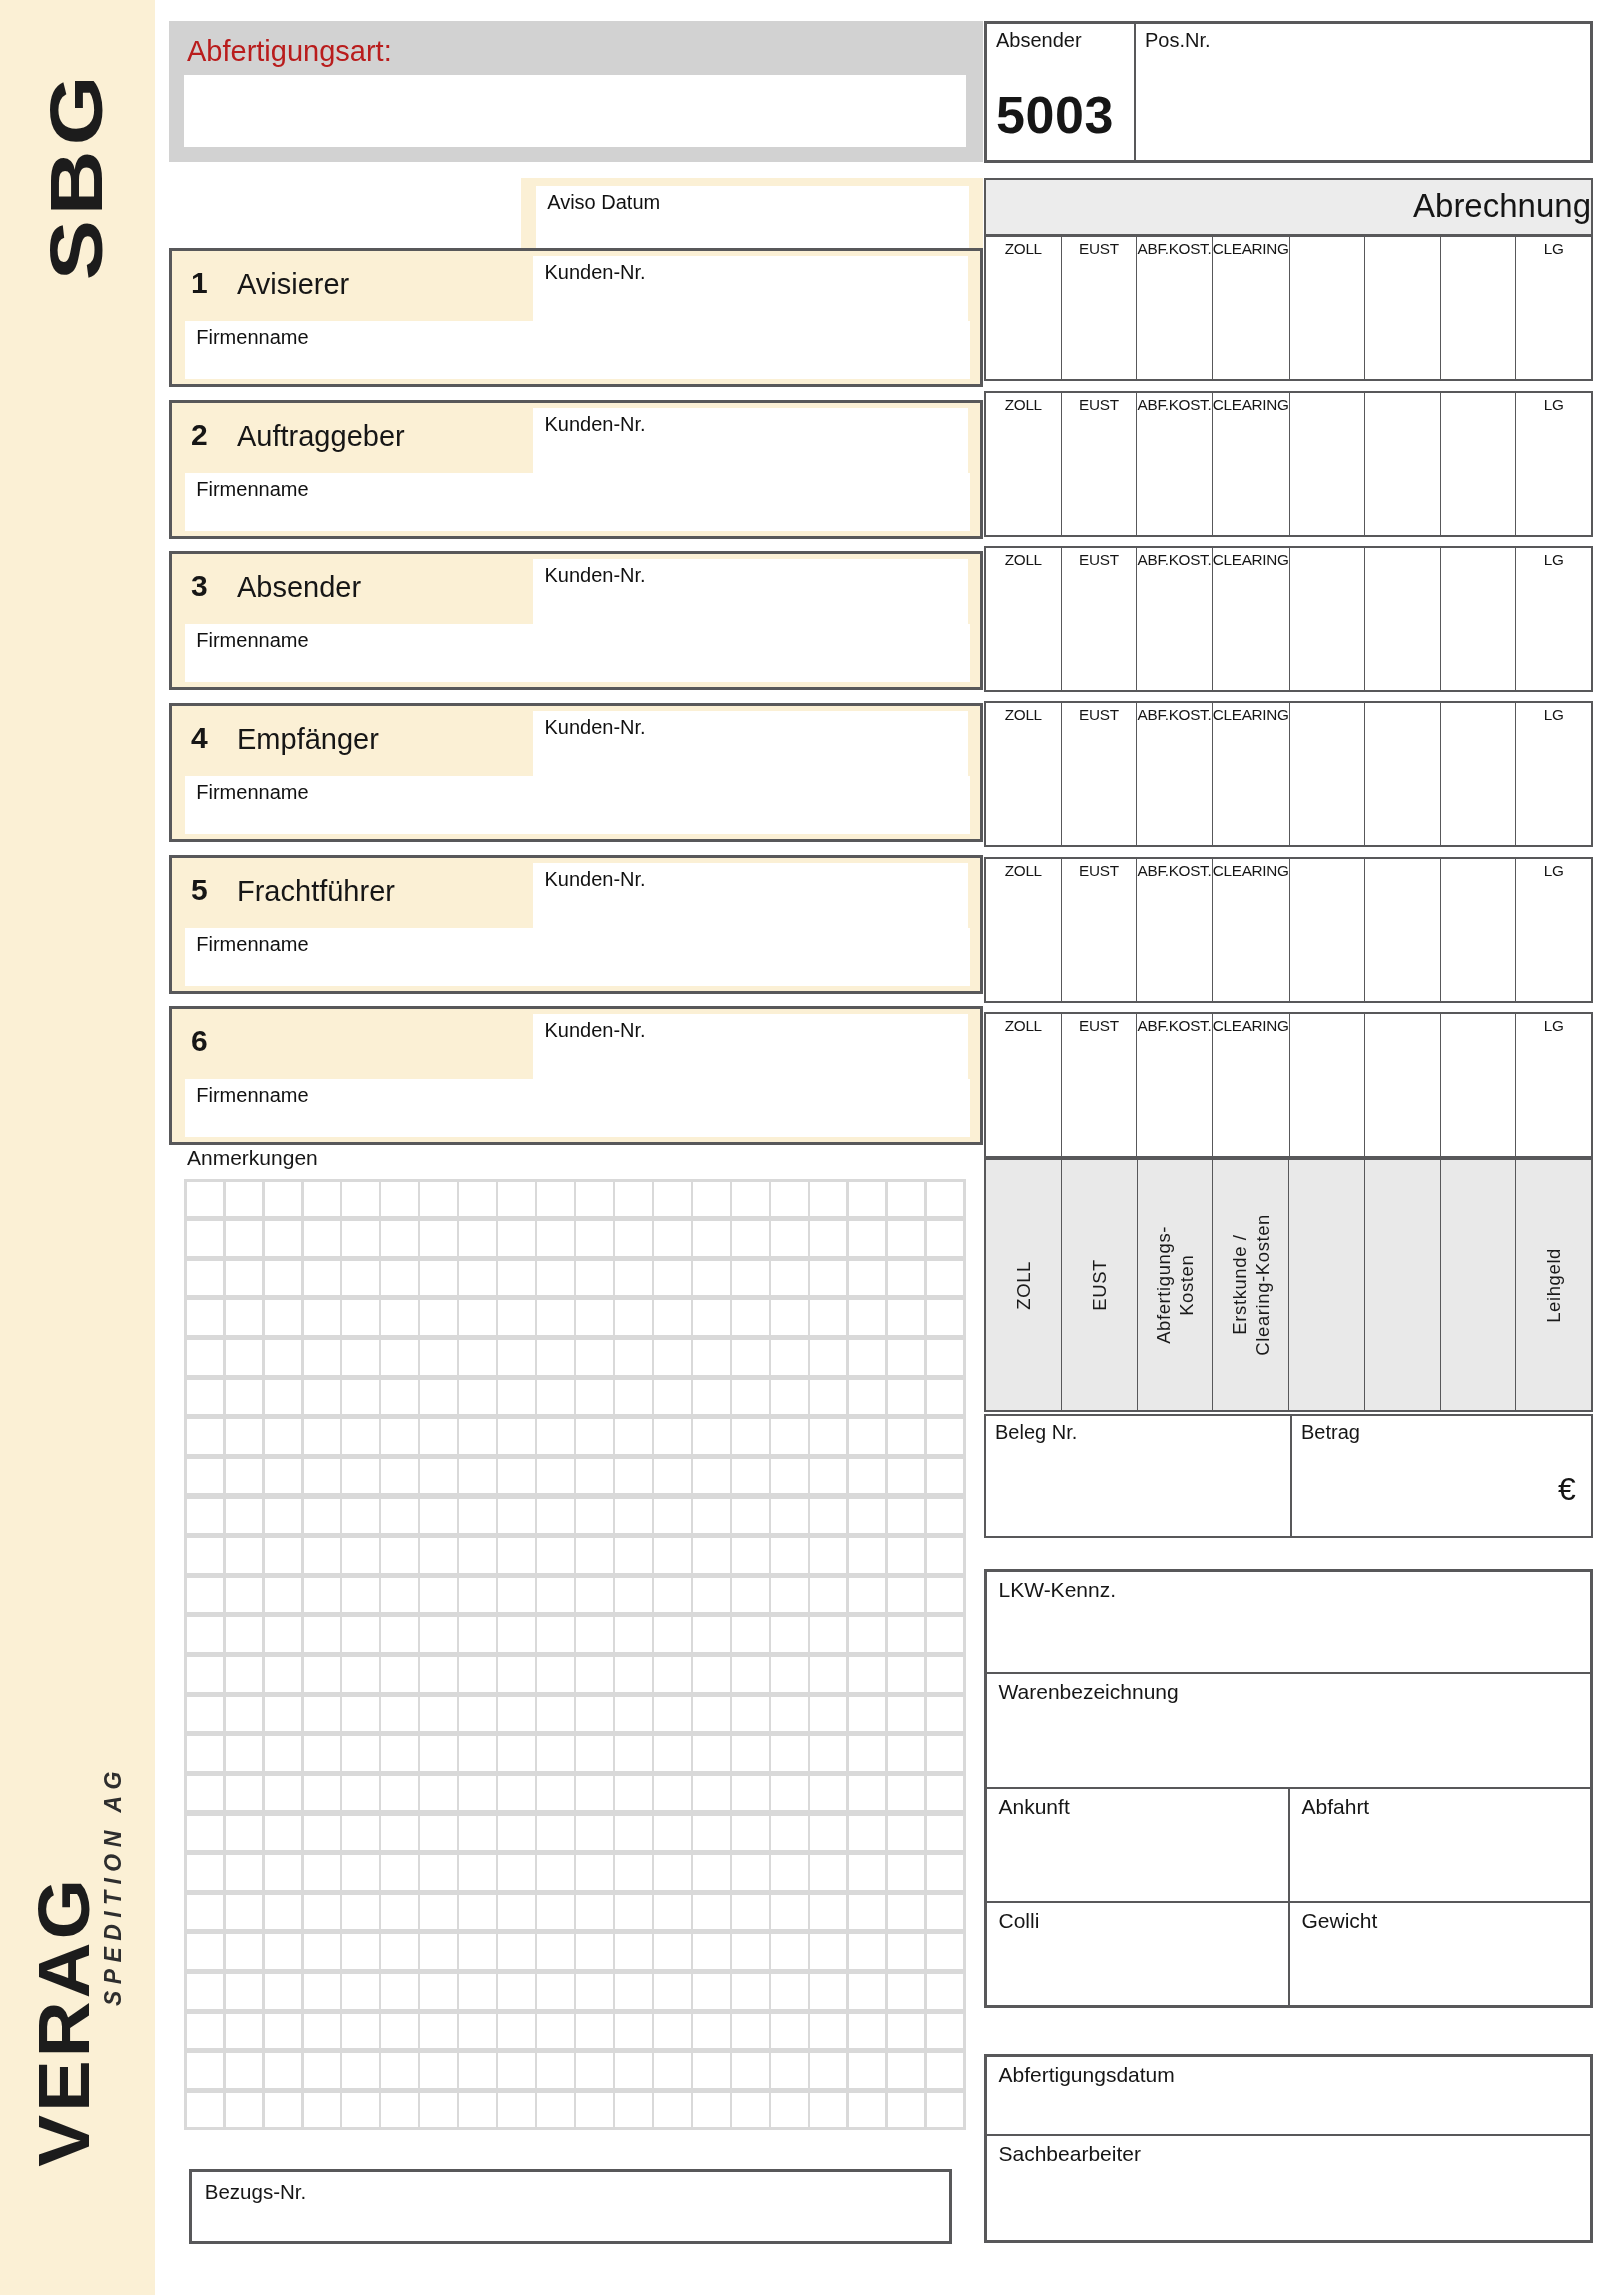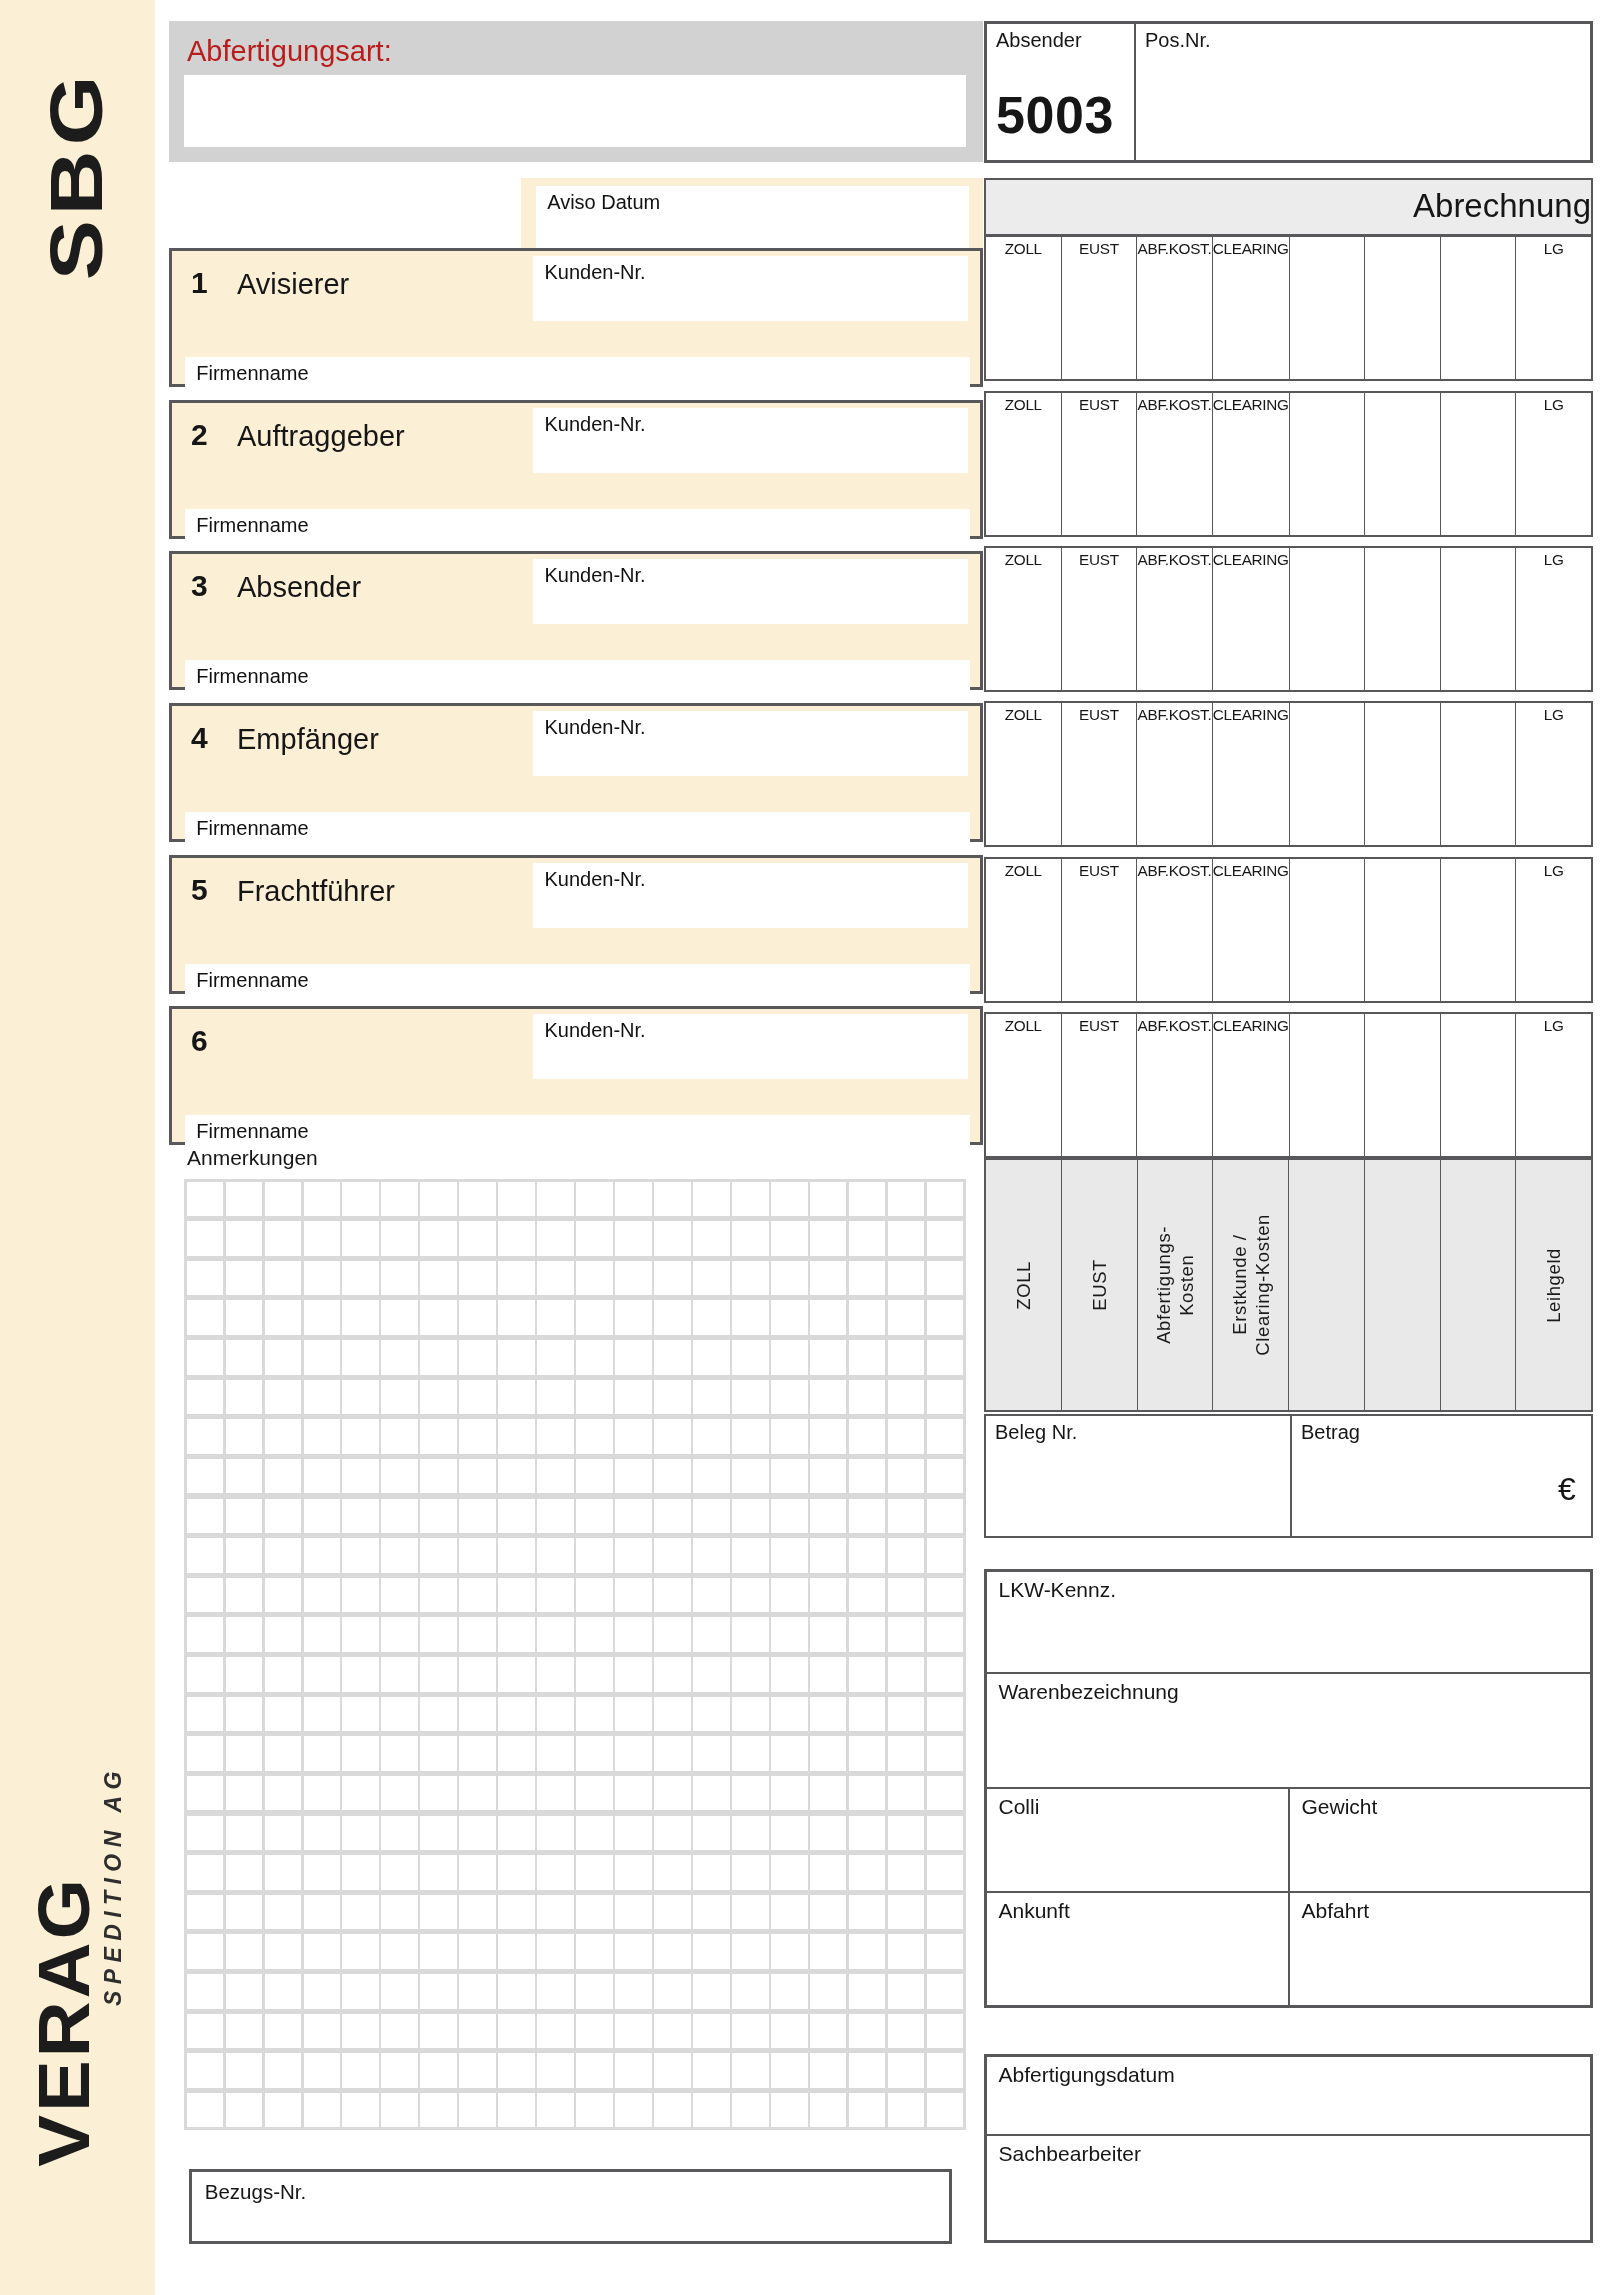--- a/index.html
+++ b/index.html
@@ -29,21 +29,21 @@
   
   .aviso{position:absolute;left:521px;top:178px;width:462px;height:70px;background:#FBF0D5;}
   .aviso-input{position:absolute;left:14.7px;top:7.7px;width:433px;height:62px;background:#fff;}
   .inp-label{display:block;padding:5.1px 0 0 11.5px;font-size:20px;color:#111;}
   
   .section{position:absolute;left:169px;width:814px;height:139px;background:#FBF0D5;
            border:3.2px solid #58585a;box-sizing:border-box;}
   .sec-num{position:absolute;left:19px;top:15.3px;font-size:30px;font-weight:bold;}
   .sec-title{position:absolute;left:65px;top:16.6px;font-size:29px;}
   .kunden-input{position:absolute;left:361px;top:5.1px;width:435px;height:65px;background:#fff;}
-  .firma-input{position:absolute;left:12.8px;top:70px;width:785px;height:58px;background:#fff;margin-top:36px;}
+  .firma-input{position:absolute;left:12.8px;top:70px;width:785px;height:58px;background:#fff;}
   
   .ab-header{position:absolute;left:984px;top:178px;width:609px;height:58px;background:#ececec;
              border:2.6px solid #58585a;box-sizing:border-box;text-align:right;line-height:52px;font-size:33px;}
   .ab-block{position:absolute;left:984px;width:609px;height:146px;background:#fff;
             border:2.6px solid #58585a;box-sizing:border-box;display:flex;}
   .ab-cell{flex:1;border-right:1.9px solid #58585a;display:flex;flex-direction:column;align-items:center;}
   .ab-cell:last-child{border-right:none;}
   .ab-cell-label{font-size:15.3px;margin-top:3.2px;letter-spacing:-0.3px;white-space:nowrap;}
   .rot-block{position:absolute;left:984px;top:1158px;width:609px;height:254px;background:#e9e9e9;
              border:2.6px solid #58585a;box-sizing:border-box;display:flex;}
@@ -859,36 +859,36 @@
       <div class="anm-cell"></div>
     </div>
 
   <div class="lkw-group">
     <div class="lkw-row row-lkw">
       <span class="box-label">LKW-Kennz.</span>
     </div>
     <div class="lkw-row row-waren">
       <span class="box-label">Warenbezeichnung</span>
     </div>
+    <div class="lkw-row row-ankunft">
+      <div class="half-cell">
+        <span class="box-label">Ankunft</span>
+      </div>
+      <div class="half-cell right">
+        <span class="box-label">Abfahrt</span>
+      </div>
+    </div>
     <div class="lkw-row row-colli">
       <div class="half-cell">
         <span class="box-label">Colli</span>
       </div>
       <div class="half-cell right">
         <span class="box-label">Gewicht</span>
       </div>
     </div>
-    <div class="lkw-row row-ankunft">
-      <div class="half-cell">
-        <span class="box-label">Ankunft</span>
-      </div>
-      <div class="half-cell right">
-        <span class="box-label">Abfahrt</span>
-      </div>
-    </div>
   </div>
 
   <div class="proc-group">
     <div class="proc-row1">
       <span class="box-label">Abfertigungsdatum</span>
     </div>
     <div class="proc-row2">
       <span class="box-label">Sachbearbeiter</span>
     </div>
   </div>

